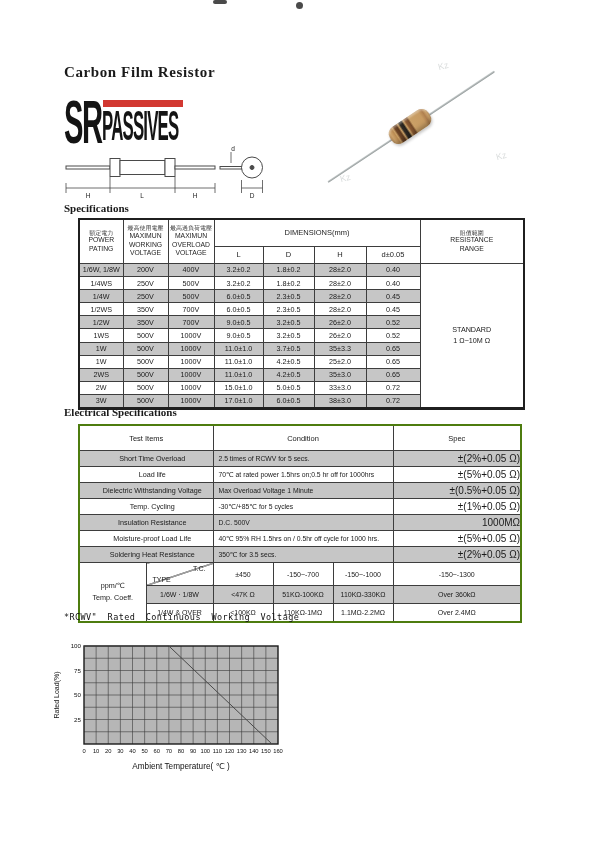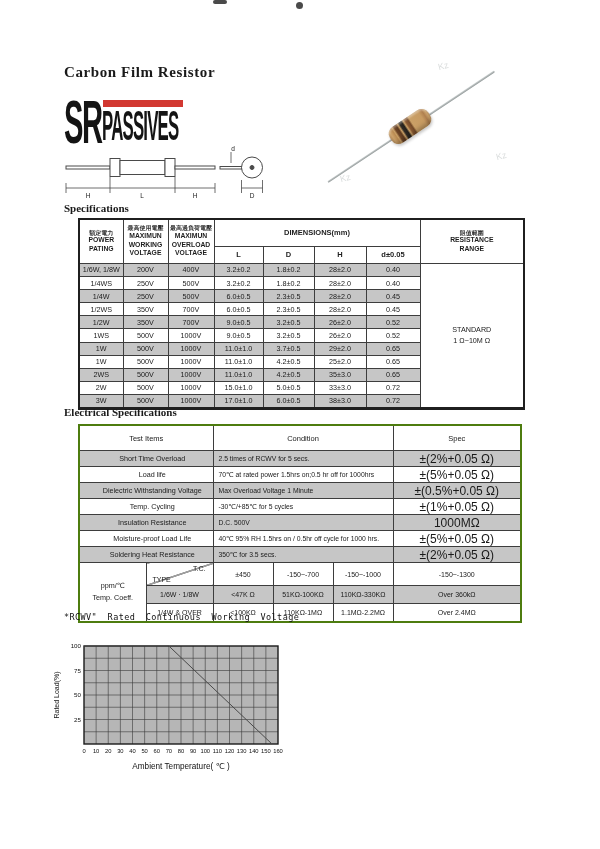--- a/index.html
+++ b/index.html
@@ -42,34 +42,34 @@
   #photo .wm{position:absolute;color:#bfc4c4;font-size:9px;transform:rotate(-15deg);opacity:.55;}
 
   
   table{border-collapse:collapse;table-layout:fixed;}
   td,th{border:1px solid #3d3d3d;text-align:center;vertical-align:middle;padding:0;overflow:hidden;}
   .shade{background:#c6c6c6;}
   .pre{white-space:pre-line;}
 
   
   #spec-table{position:absolute;left:78px;top:218px;width:445px;border:2px solid #1f1f1f;border-bottom-width:3px;}
-  #spec-table th{font-weight:bold;font-size:6.8px;line-height:1.25;color:#1d1d1d;}
+  #spec-table th{font-weight:normal;font-size:6.8px;line-height:1.25;color:#1d1d1d;}
   #spec-table .cn{display:block;font-size:6px;color:#333;line-height:1.1;}
   #spec-table .dimhead{font-size:7.5px;height:26px;}
   #spec-table .dimcol{font-size:7.5px;height:16px;}
   #spec-table tbody td{font-size:7.2px;height:12.1px;line-height:1;}
   #spec-table .range-cell{font-size:7.2px;line-height:1.5;background:#fff;}
 
   
   #elec-table{position:absolute;left:78px;top:424px;width:442px;border:2px solid #4d7c0f;}
   #elec-table .head td{font-size:7.5px;height:24px;background:#fff;}
   #elec-table .erow td{height:15px;}
   #elec-table .ti{font-size:7.2px;text-align:center;padding-left:12px;white-space:nowrap;}
   #elec-table .cond{font-size:6.8px;text-align:left;padding-left:5px;white-space:nowrap;}
-  #elec-table .spec1{font-size:12px;text-align:center;white-space:nowrap;}
+  #elec-table .spec1{font-size:10px;text-align:right;white-space:nowrap;}
   #elec-table .ppm{font-size:7.2px;background:#fff;line-height:1.6;}
   #elec-table .diag{position:relative;height:22px;background:
       linear-gradient(to bottom right,transparent calc(50% - .6px),#3d3d3d calc(50% - .6px),#3d3d3d calc(50% + .6px),transparent calc(50% + .6px));}
   #elec-table .diag .t1{position:absolute;top:2px;right:7px;font-size:7px;}
   #elec-table .diag .t2{position:absolute;bottom:2px;left:6px;font-size:7px;}
   #elec-table .tc-h{font-size:7px;}
   #elec-table .tcrow td{height:17px;font-size:7px;}
 
   
   #note{position:absolute;left:64px;top:612px;font-family:"DejaVu Sans Mono","Liberation Mono",monospace;
@@ -236,21 +236,21 @@
           <td>3.2±0.5</td>
           <td>26±2.0</td>
           <td>0.52</td>
         </tr>
         <tr class="shade">
           <td>1W</td>
           <td>500V</td>
           <td>1000V</td>
           <td>11.0±1.0</td>
           <td>3.7±0.5</td>
-          <td>29±2.0</td>
+          <td>35±3.3</td>
           <td>0.65</td>
         </tr>
         <tr>
           <td>1W</td>
           <td>500V</td>
           <td>1000V</td>
           <td>11.0±1.0</td>
           <td>4.2±0.5</td>
           <td>25±2.0</td>
           <td>0.65</td>

